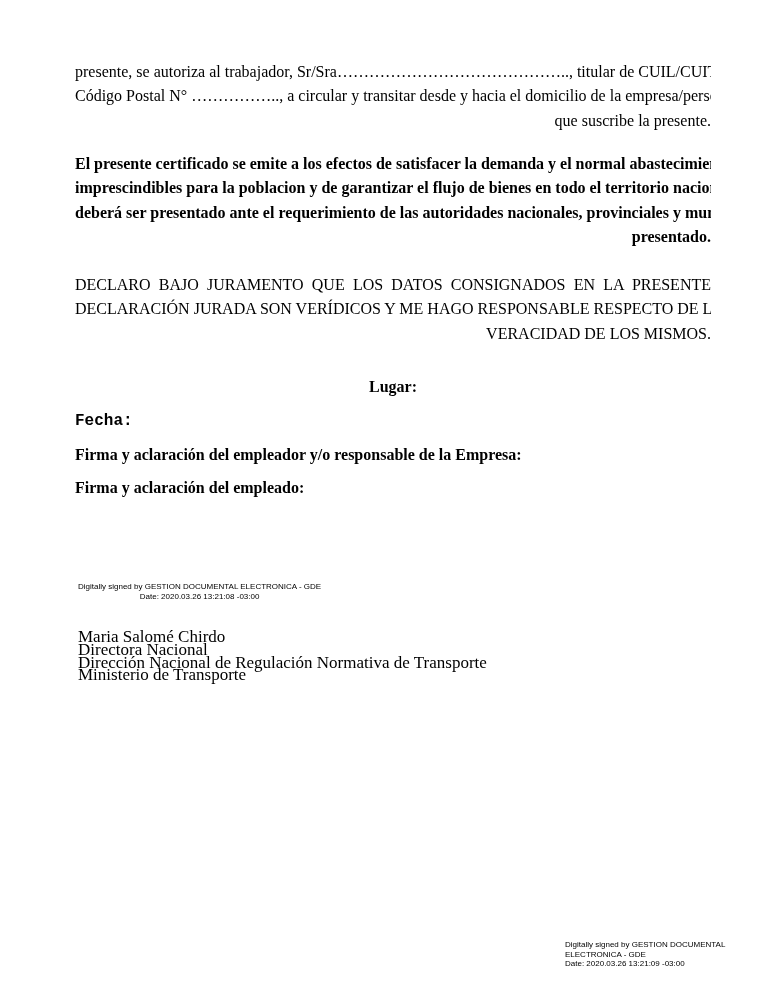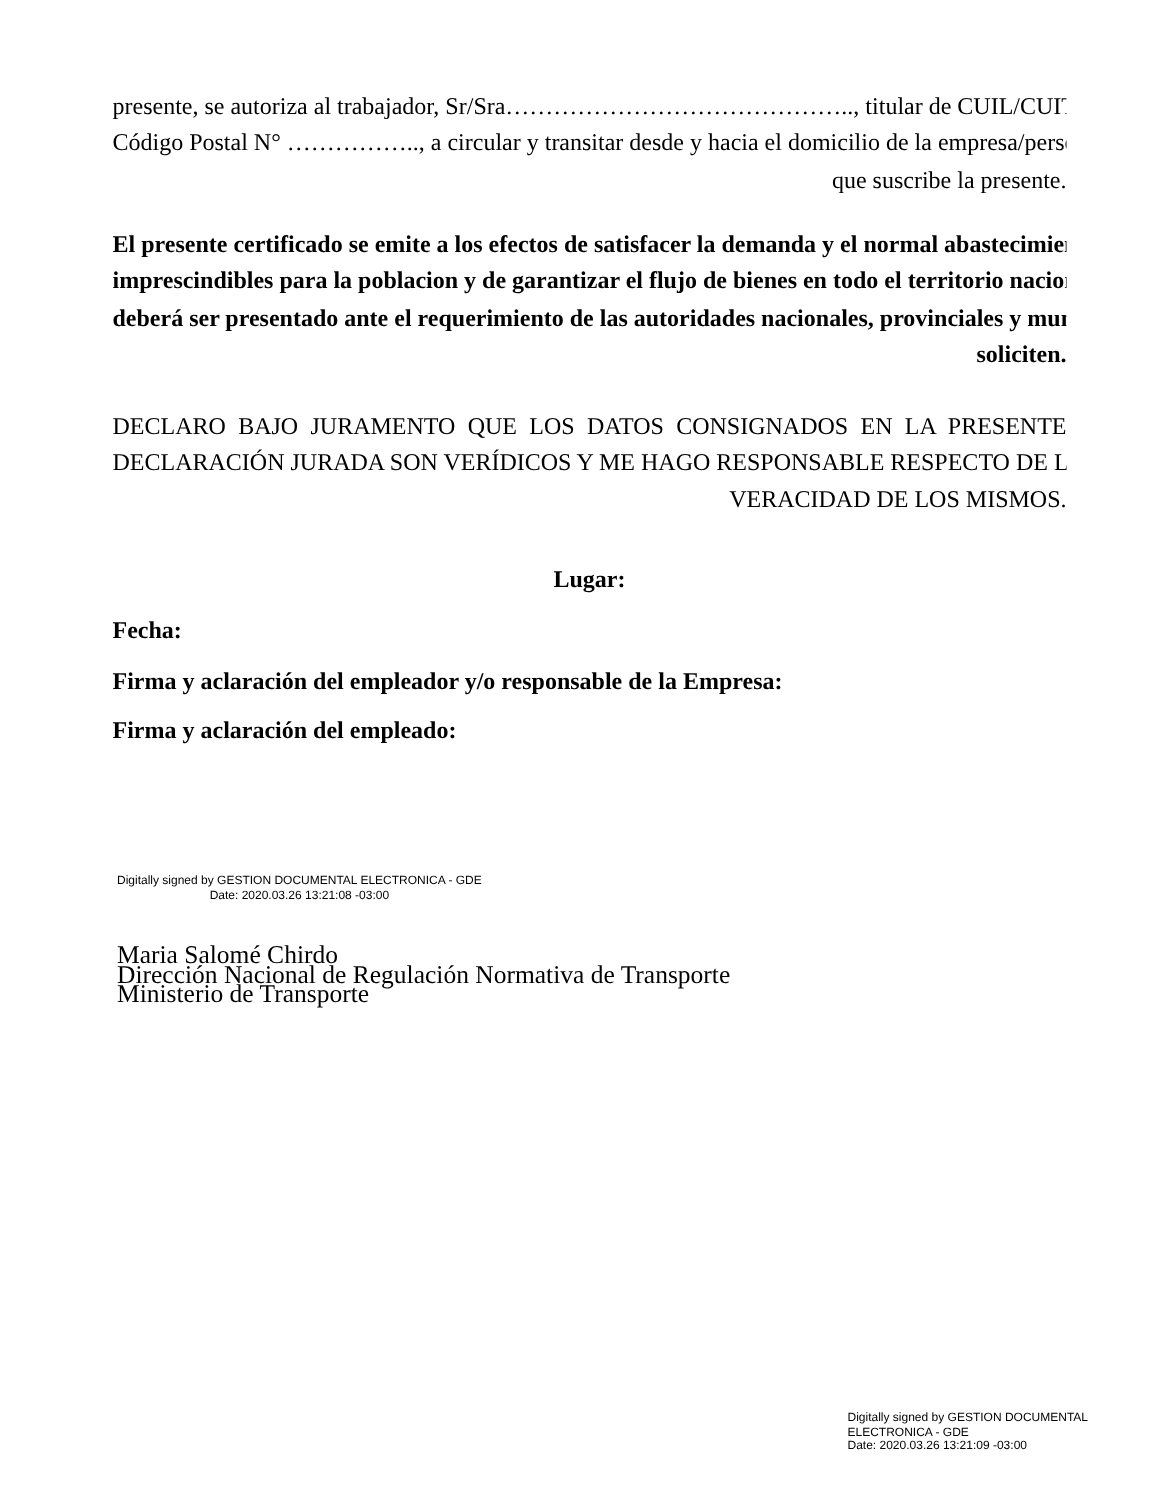--- a/index.html
+++ b/index.html
@@ -70,41 +70,42 @@
   <div class="main-block para" style="top: 60px;">
     <div class="jline">presente,  se autoriza al trabajador, Sr/Sra…………………………………….., titular de CUIL/CUIT Nº</div>
     <div class="jline">Código Postal N° …………….., a circular y transitar desde y hacia el domicilio de la empresa/persona física</div>
     <div class="lastline">que suscribe la presente.</div>
   </div>
 
   <div class="main-block para bold" style="top: 152px;">
     <div class="jline">El presente certificado se emite a los efectos de satisfacer la demanda y el normal abastecimiento de insumos</div>
     <div class="jline">imprescindibles para la poblacion y de garantizar el flujo de bienes en todo el territorio nacional. El mismo</div>
     <div class="jline">deberá ser presentado ante el requerimiento de las autoridades nacionales, provinciales y municipales que lo</div>
-    <div class="lastline">soliciten.</div>
+    <div class="lastline">presentado.</div>
   </div>
 
   <div class="main-block para" style="top: 273px;">
     <div class="jline">DECLARO BAJO JURAMENTO QUE LOS DATOS CONSIGNADOS EN LA PRESENTE</div>
     <div class="jline">DECLARACIÓN JURADA SON VERÍDICOS Y ME HAGO RESPONSABLE RESPECTO DE LA</div>
     <div class="lastline">VERACIDAD DE LOS MISMOS.</div>
   </div>
 
   <div class="label-line" style="top: 377px; text-align: center;">Lugar:</div>
-  <div class="label-line" style="top: 411px;">Fecha:</div>
+  <div class="label-line" style="top: 411px; font-family: Liberation Mono, monospace;">Fecha:</div>
   <div class="label-line" style="top: 445px;">Firma y aclaración del empleador y/o responsable de la Empresa:</div>
   <div class="label-line" style="top: 478px;">Firma y aclaración del empleado:</div>
 
   <div class="stamp" style="left: 78px; top: 582px; text-align: center;">
     <div>Digitally signed by GESTION DOCUMENTAL ELECTRONICA - GDE</div>
     <div>Date: 2020.03.26 13:21:08 -03:00</div>
   </div>
 
   <div class="signer-block">
     <div>Maria Salomé Chirdo</div>
+    <div>Directora Nacional</div>
     <div>Dirección Nacional de Regulación Normativa de Transporte</div>
     <div>Ministerio de Transporte</div>
   </div>
 
   <div class="stamp" style="left: 565px; top: 940px;">
     <div>Digitally signed by GESTION DOCUMENTAL</div>
     <div>ELECTRONICA - GDE</div>
     <div>Date: 2020.03.26 13:21:09 -03:00</div>
   </div>
 

